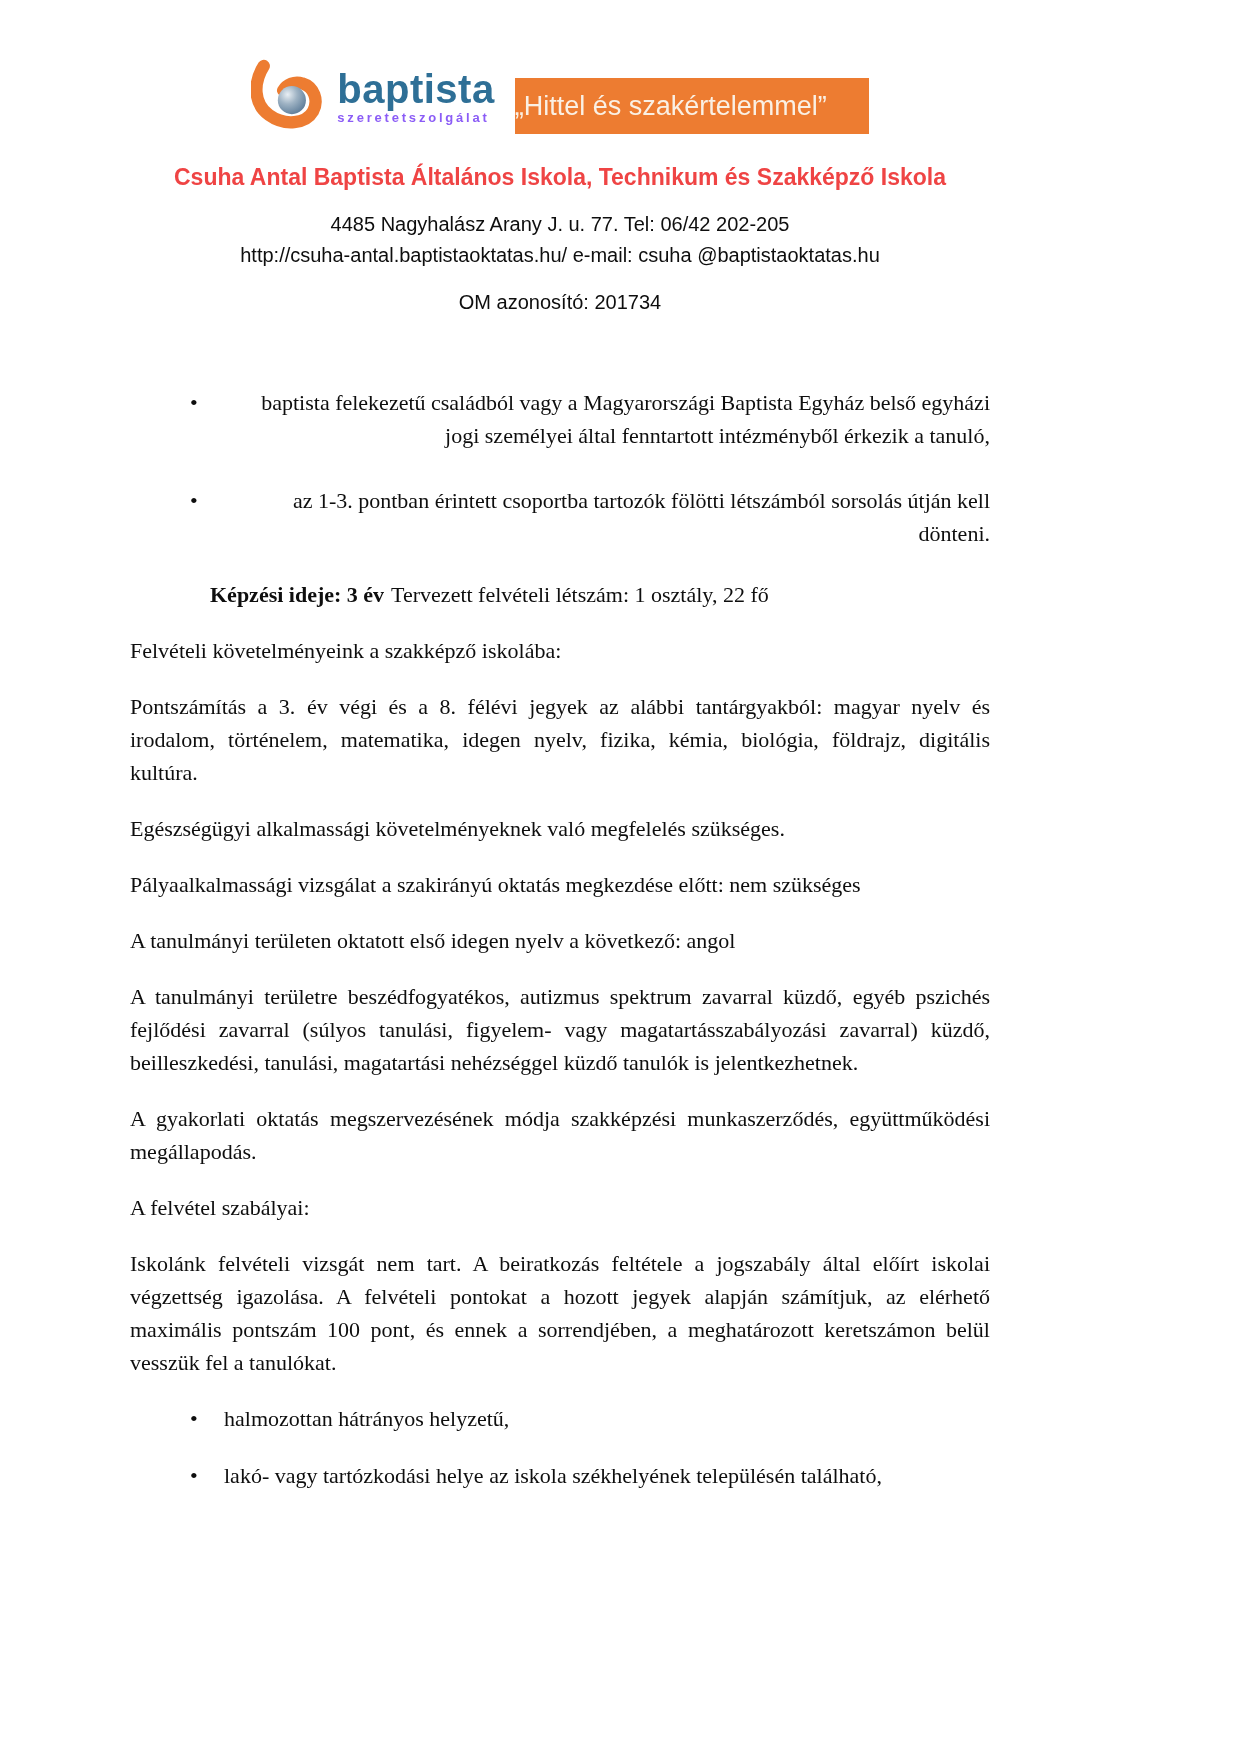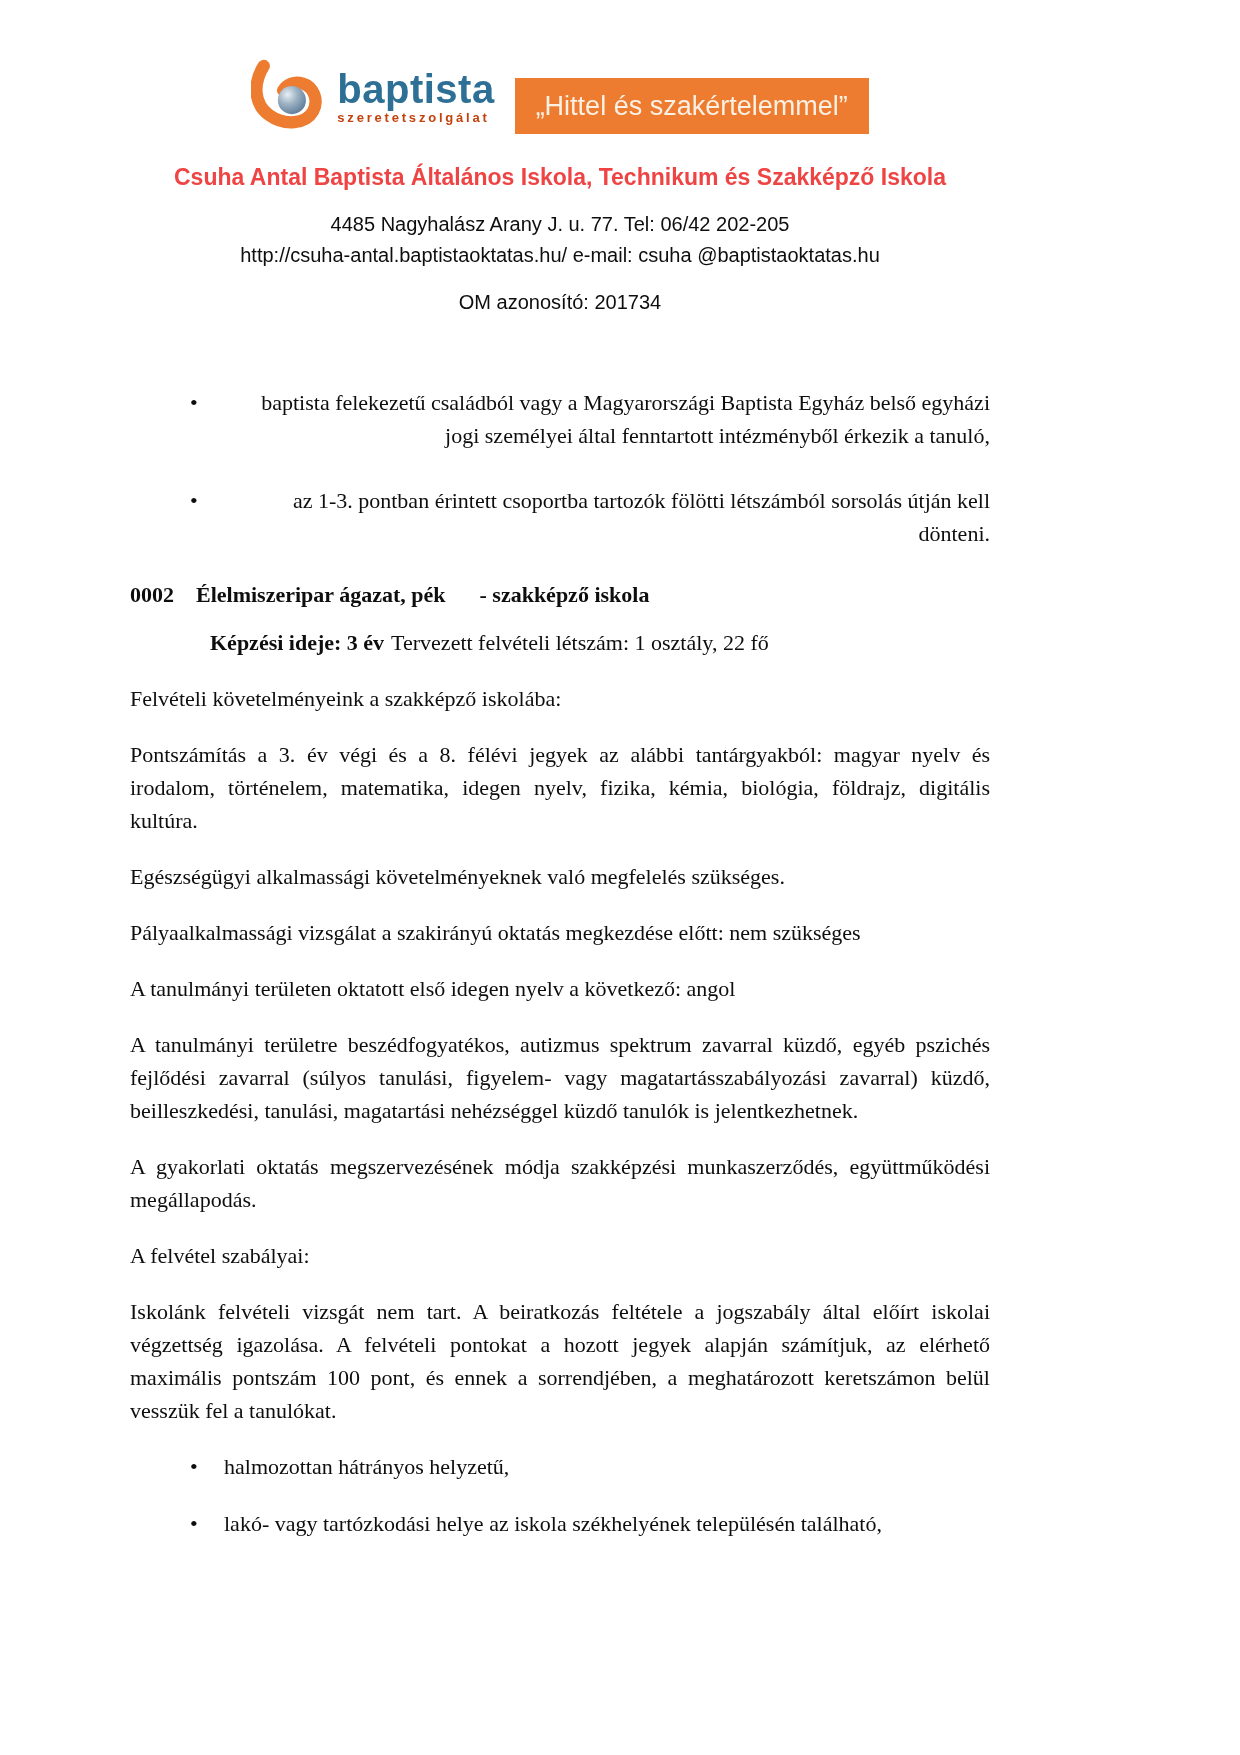--- a/index.html
+++ b/index.html
@@ -4,22 +4,22 @@
 <style>
   html,body{margin:0;padding:0;background:#ffffff;}
   body{width:1240px;min-height:1755px;font-family:"Liberation Serif",serif;color:#0e0e0e;}
   .page{width:1120px;min-height:1755px;padding:58px 130px 40px 130px;box-sizing:border-box;}
 
   
   .logo-row{display:flex;justify-content:center;align-items:flex-end;gap:10px;}
   .logo-group{display:flex;align-items:center;gap:6px;}
   .logo-text{display:flex;flex-direction:column;align-items:flex-start;line-height:1;}
   .brand{font-family:"Liberation Sans",sans-serif;font-weight:bold;font-size:40px;color:#2E6F96;letter-spacing:0.5px;}
-  .brand-sub{font-family:"Liberation Sans",sans-serif;font-size:13px;color:#c2410c;letter-spacing:2.8px;margin-top:2px;font-weight:bold;}
-  .banner{margin-left:10px;width:354px;height:56px;background:#ED7C31;display:flex;align-items:center;justify-content:center;}
+  .brand-sub{font-family:"Liberation Sans",sans-serif;font-size:13px;color:#8b5cf6;letter-spacing:2.8px;margin-top:2px;font-weight:bold;}
+  .banner{margin-left:10px;width:354px;height:56px;background:#ED7C31;display:flex;align-items:center;justify-content:flex-start;}
   .banner span{font-family:"Liberation Sans",sans-serif;font-size:27px;color:#FAF0E4;}
 
   .school-name{margin-top:30px;text-align:center;font-family:"Liberation Sans",sans-serif;
                font-weight:bold;font-size:23px;color:#ef4444;}
   .addr{margin-top:22px;text-align:center;font-family:"Liberation Sans",sans-serif;font-size:20px;}
   .web{margin-top:8px;text-align:center;font-family:Liberation Sans, sans-serif;font-size:20px;}
   .om{margin-top:24px;text-align:center;font-family:"Liberation Sans",sans-serif;font-size:20px;}
 
   
   .intro-list{margin:72px 0 0 0;padding:0;list-style:none;}
@@ -74,23 +74,20 @@
   <div class="school-name">Csuha Antal Baptista Általános Iskola, Technikum és Szakképző Iskola</div>
   <div class="addr">4485 Nagyhalász Arany J. u. 77.  Tel: 06/42 202-205</div>
   <div class="web">http://csuha-antal.baptistaoktatas.hu/ e-mail: csuha @baptistaoktatas.hu</div>
   <div class="om">OM azonosító: 201734</div>
 
   <ul class="intro-list">
     <li>baptista felekezetű családból vagy a Magyarországi Baptista Egyház belső egyházi jogi személyei által fenntartott intézményből érkezik a tanuló,</li>
     <li>az 1-3. pontban érintett csoportba tartozók fölötti létszámból sorsolás útján kell dönteni.</li>
   </ul>
 
-  <div class="section-head">
-    <span class="code">0002</span><span>Élelmiszeripar ágazat, pék</span><span class="suffix">- szakképző iskola</span>
-  </div>
   <div class="training-line">
     <span class="b">Képzési ideje: 3 év</span><span class="r">Tervezett felvételi létszám: 1 osztály, 22 fő</span>
   </div>
 
   <p class="para first">Felvételi követelményeink a szakképző iskolába:</p>
   <p class="para j">Pontszámítás a 3. év végi és a 8. félévi jegyek az alábbi tantárgyakból: magyar nyelv és irodalom, történelem, matematika, idegen nyelv, fizika, kémia, biológia, földrajz, digitális kultúra.</p>
   <p class="para">Egészségügyi alkalmassági követelményeknek való megfelelés szükséges.</p>
   <p class="para">Pályaalkalmassági vizsgálat a szakirányú oktatás megkezdése előtt: nem szükséges</p>
   <p class="para">A tanulmányi területen oktatott első idegen nyelv a következő: angol</p>
   <p class="para j">A tanulmányi területre beszédfogyatékos, autizmus spektrum zavarral küzdő, egyéb pszichés fejlődési zavarral (súlyos tanulási, figyelem- vagy magatartásszabályozási zavarral) küzdő, beilleszkedési, tanulási, magatartási nehézséggel küzdő tanulók is jelentkezhetnek.</p>

